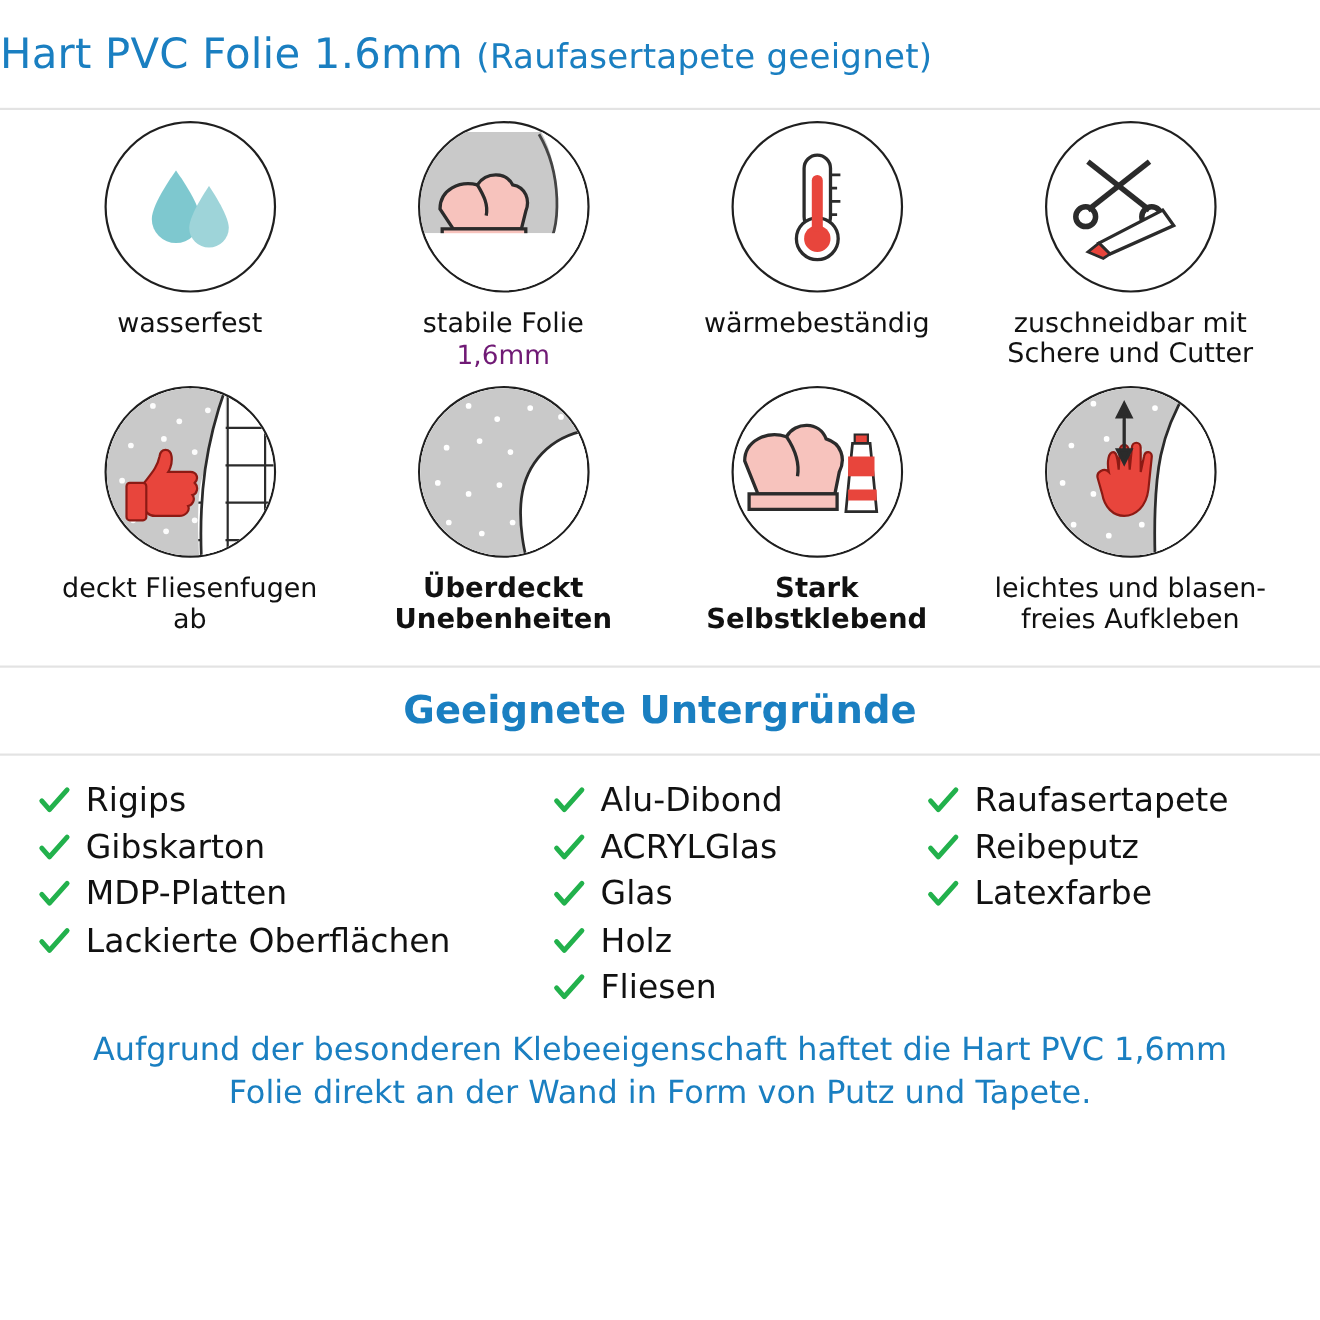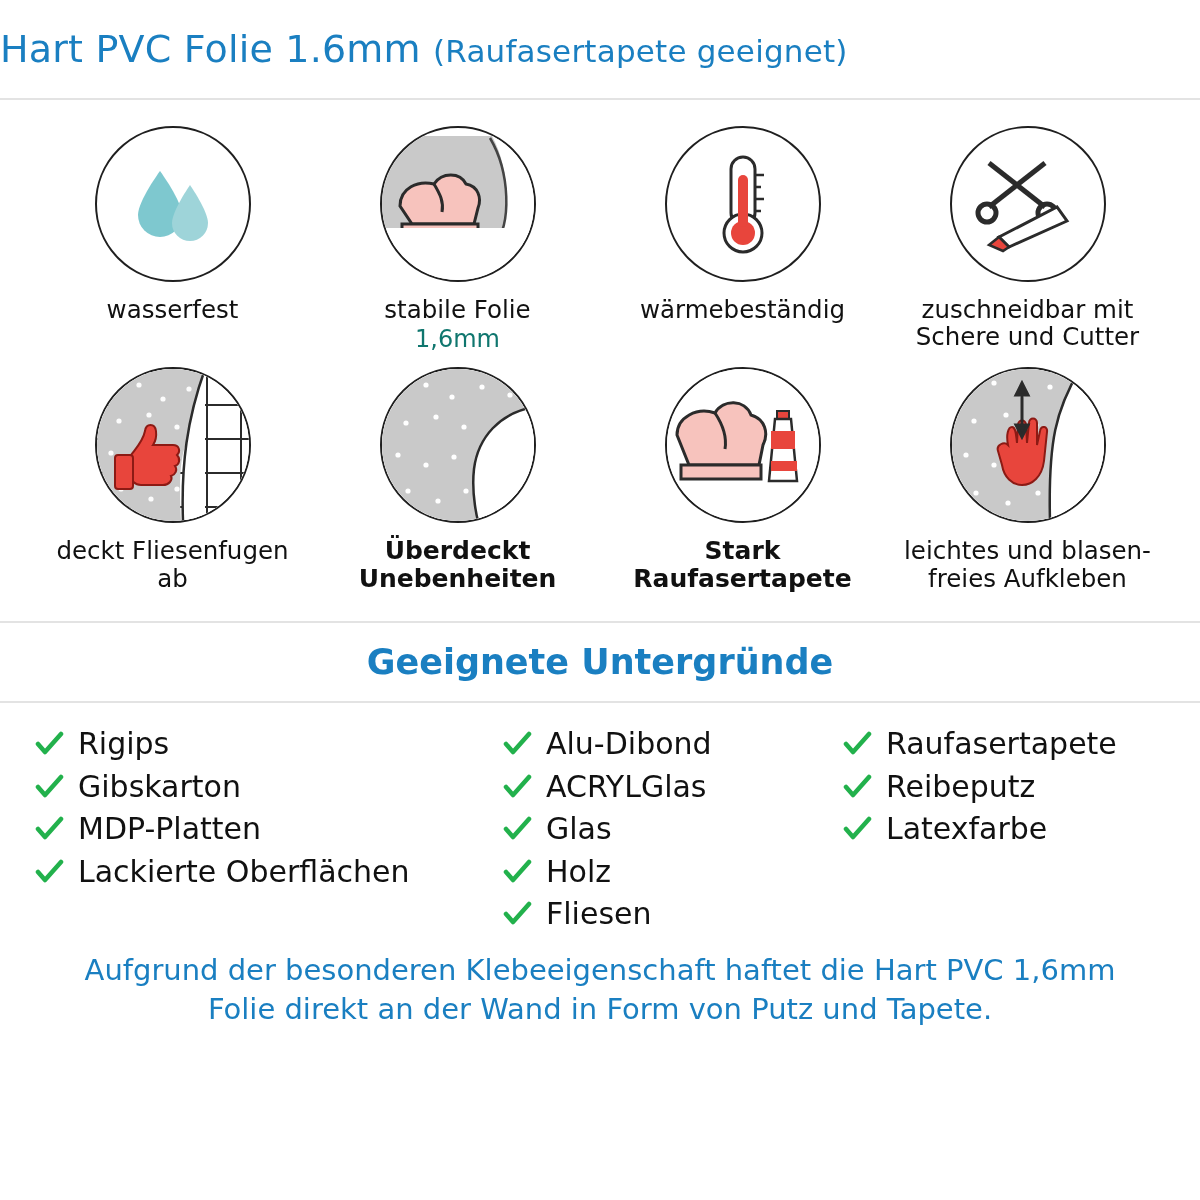--- a/index.html
+++ b/index.html
@@ -35,21 +35,21 @@
     color: #1a7fc1;
     white-space: nowrap;
     letter-spacing: .2px;
   }
   .header-title .sub {
     font-size: 31px;
   }
 
   
   .features {
-    padding: 26px 30px 0 30px;
+    padding: 10px 30px 0 30px;
     display: grid;
     grid-template-columns: repeat(4, 1fr);
     grid-template-rows: auto auto;
     row-gap: 14px;
     column-gap: 0px;
   }
   .feature {
     display: flex;
     flex-direction: column;
     align-items: center;
@@ -72,21 +72,21 @@
     font-size: 24.5px;
     line-height: 1.12;
     color: #111;
     max-width: 255px;
   }
   .feature-label.bold {
     font-weight: bold;
     font-size: 25px;
   }
   .feature-sub {
-    color: #0f766e;
+    color: #701a75;
     font-size: 24px;
     margin-top: 2px;
   }
 
   
   .band {
     margin-top: 28px;
     height: 78px;
     border-top: 2px solid #e3e3e3;
     border-bottom: 2px solid #e3e3e3;
@@ -292,21 +292,21 @@
           <path d="M48 44 C56 56 60 68 58 80" fill="none" stroke="#2b2b2b" stroke-width="3"></path>
           <path d="M14 96 L94 96 L94 110 L14 110 Z" fill="#f7c3bd" stroke="#2b2b2b" stroke-width="3"></path>
           <g>
             <path d="M110 42 L122 42 L122 50 L110 50 Z" fill="#e8453c" stroke="#2b2b2b" stroke-width="2"></path>
             <path d="M108 50 L124 50 L130 112 L102 112 Z" fill="#ffffff" stroke="#2b2b2b" stroke-width="2.5"></path>
             <rect x="104" y="62" width="24" height="18" fill="#e8453c"></rect>
             <rect x="104" y="92" width="26" height="10" fill="#e8453c"></rect>
           </g>
         </svg>
       </div>
-      <div class="feature-label bold">Stark Raufasertapete</div>
+      <div class="feature-label bold">Stark Selbstklebend</div>
     </div>
 
     <div class="feature">
       <div class="circle">
         <svg width="152" height="152" viewBox="0 0 152 152">
           <rect x="0" y="0" width="152" height="152" fill="#ffffff"></rect>
           <path d="M0 0 L128 0 L128 30 C104 40 96 70 98 152 L0 152 Z" fill="#c9c9c9"></path>
           <g fill="#ffffff">
             <circle cx="14" cy="22" r="2.6"></circle>
               <circle cx="42" cy="14" r="2.6"></circle>

